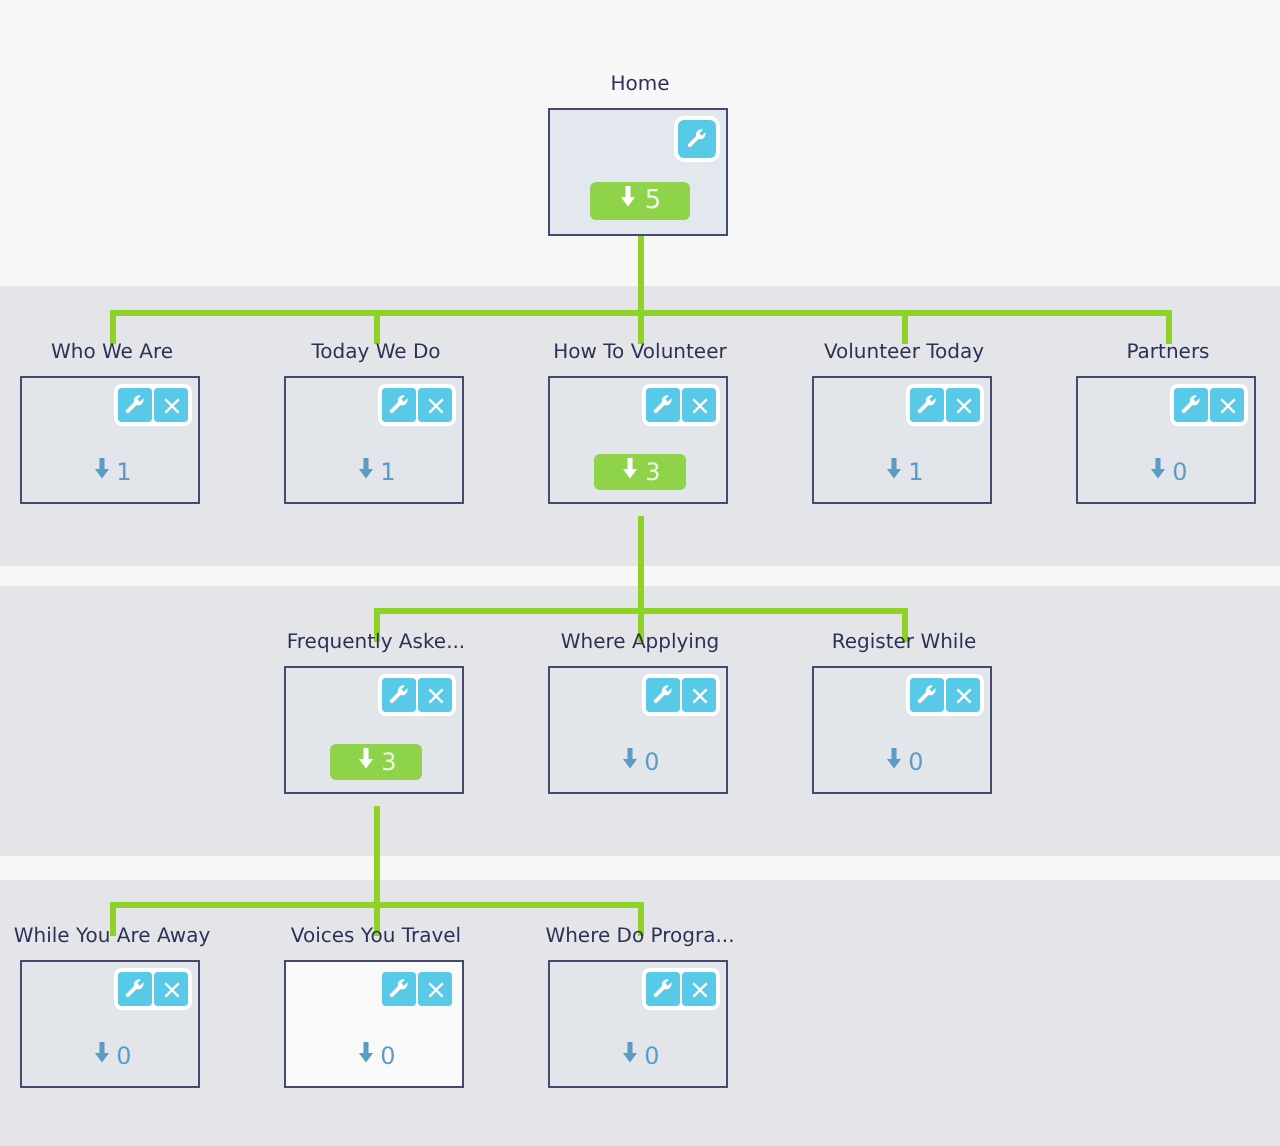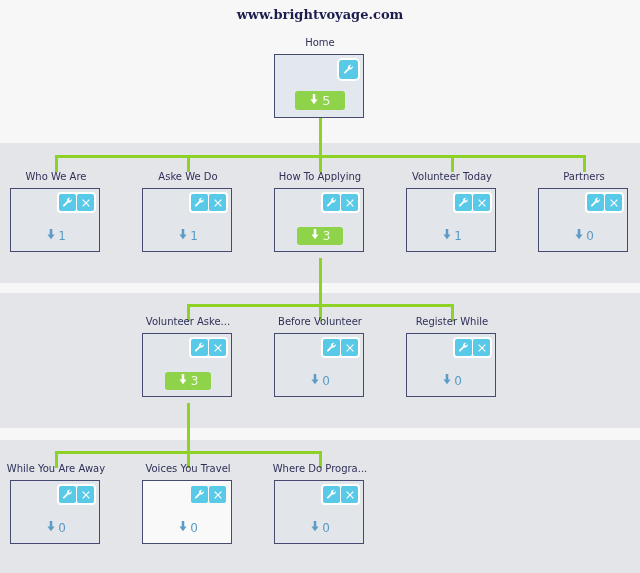--- a/index.html
+++ b/index.html
@@ -147,21 +147,20 @@
 </style>
 </head>
 <body>
 
 <div id="sitemap">
 
   <div class="band" style="top:143px;height:140px;"></div>
   <div class="band" style="top:293px;height:135px;"></div>
   <div class="band" style="top:440px;height:133px;"></div>
 
-  <div class="site-title">www.brightvoyage.com</div>
 
   <div class="conn conn-v" style="left:319px;top:101px;height:54px;"></div>
   <div class="conn conn-h" style="left:55px;top:155px;width:528px;"></div>
   <div class="conn conn-v" style="left:55px;top:155px;height:17px;"></div>
   <div class="conn conn-v" style="left:187px;top:155px;height:17px;"></div>
   <div class="conn conn-v" style="left:319px;top:155px;height:17px;"></div>
   <div class="conn conn-v" style="left:451px;top:155px;height:17px;"></div>
   <div class="conn conn-v" style="left:583px;top:155px;height:17px;"></div>
 
   <div class="conn conn-v" style="left:319px;top:258px;height:46px;"></div>
@@ -211,21 +210,21 @@
         </div>
         <div class="counter">
           <span class="arrow"><svg width="10" height="11" viewBox="0 0 12 14">
               <path d="M4.4 0h3.2v7h2.9L6 13 1.5 7h2.9z" fill="#5b9bc6"></path>
             </svg></span>
           <span>1</span>
         </div>
       </div>
     </div>
     <div class="node" style="left: 142px; top: 167px;">
-      <div class="node-label">Aske We Do</div>
+      <div class="node-label">Today We Do</div>
       <div class="node-box">
         <div class="icon-wrap">
           <div class="icon-btn">
             <svg width="11" height="11" viewBox="0 0 24 24">
               <path d="M21.2 4.6l-3.9 3.9-2.8-2.8 3.9-3.9a6 6 0 0 0-7.6 7.3L2.6 17.2a2 2 0 1 0 2.9 2.9l8.1-8.1a6 6 0 0 0 7.6-7.4z" fill="#ffffff"></path>
             </svg>
           </div>
           <div class="icon-btn">
             <svg width="10" height="10" viewBox="0 0 24 24">
               <path d="M5 3L3 5l7 7-7 7 2 2 7-7 7 7 2-2-7-7 7-7-2-2-7 7z" fill="#ffffff"></path>
@@ -234,21 +233,21 @@
         </div>
         <div class="counter">
           <span class="arrow"><svg width="10" height="11" viewBox="0 0 12 14">
               <path d="M4.4 0h3.2v7h2.9L6 13 1.5 7h2.9z" fill="#5b9bc6"></path>
             </svg></span>
           <span>1</span>
         </div>
       </div>
     </div>
     <div class="node" style="left: 274px; top: 167px;">
-      <div class="node-label">How To Applying</div>
+      <div class="node-label">How To Volunteer</div>
       <div class="node-box">
         <div class="icon-wrap">
           <div class="icon-btn">
             <svg width="11" height="11" viewBox="0 0 24 24">
               <path d="M21.2 4.6l-3.9 3.9-2.8-2.8 3.9-3.9a6 6 0 0 0-7.6 7.3L2.6 17.2a2 2 0 1 0 2.9 2.9l8.1-8.1a6 6 0 0 0 7.6-7.4z" fill="#ffffff"></path>
             </svg>
           </div>
           <div class="icon-btn">
             <svg width="10" height="10" viewBox="0 0 24 24">
               <path d="M5 3L3 5l7 7-7 7 2 2 7-7 7 7 2-2-7-7 7-7-2-2-7 7z" fill="#ffffff"></path>
@@ -303,21 +302,21 @@
         </div>
         <div class="counter">
           <span class="arrow"><svg width="10" height="11" viewBox="0 0 12 14">
               <path d="M4.4 0h3.2v7h2.9L6 13 1.5 7h2.9z" fill="#5b9bc6"></path>
             </svg></span>
           <span>0</span>
         </div>
       </div>
     </div>
     <div class="node" style="left: 142px; top: 312px;">
-      <div class="node-label">Volunteer Aske...</div>
+      <div class="node-label">Frequently Aske...</div>
       <div class="node-box">
         <div class="icon-wrap">
           <div class="icon-btn">
             <svg width="11" height="11" viewBox="0 0 24 24">
               <path d="M21.2 4.6l-3.9 3.9-2.8-2.8 3.9-3.9a6 6 0 0 0-7.6 7.3L2.6 17.2a2 2 0 1 0 2.9 2.9l8.1-8.1a6 6 0 0 0 7.6-7.4z" fill="#ffffff"></path>
             </svg>
           </div>
           <div class="icon-btn">
             <svg width="10" height="10" viewBox="0 0 24 24">
               <path d="M5 3L3 5l7 7-7 7 2 2 7-7 7 7 2-2-7-7 7-7-2-2-7 7z" fill="#ffffff"></path>
@@ -326,21 +325,21 @@
         </div>
         <div class="counter badge">
           <span class="arrow"><svg width="10" height="11" viewBox="0 0 12 14">
               <path d="M4.4 0h3.2v7h2.9L6 13 1.5 7h2.9z" fill="#ffffff"></path>
             </svg></span>
           <span>3</span>
         </div>
       </div>
     </div>
     <div class="node" style="left: 274px; top: 312px;">
-      <div class="node-label">Before Volunteer</div>
+      <div class="node-label">Where Applying</div>
       <div class="node-box">
         <div class="icon-wrap">
           <div class="icon-btn">
             <svg width="11" height="11" viewBox="0 0 24 24">
               <path d="M21.2 4.6l-3.9 3.9-2.8-2.8 3.9-3.9a6 6 0 0 0-7.6 7.3L2.6 17.2a2 2 0 1 0 2.9 2.9l8.1-8.1a6 6 0 0 0 7.6-7.4z" fill="#ffffff"></path>
             </svg>
           </div>
           <div class="icon-btn">
             <svg width="10" height="10" viewBox="0 0 24 24">
               <path d="M5 3L3 5l7 7-7 7 2 2 7-7 7 7 2-2-7-7 7-7-2-2-7 7z" fill="#ffffff"></path>

